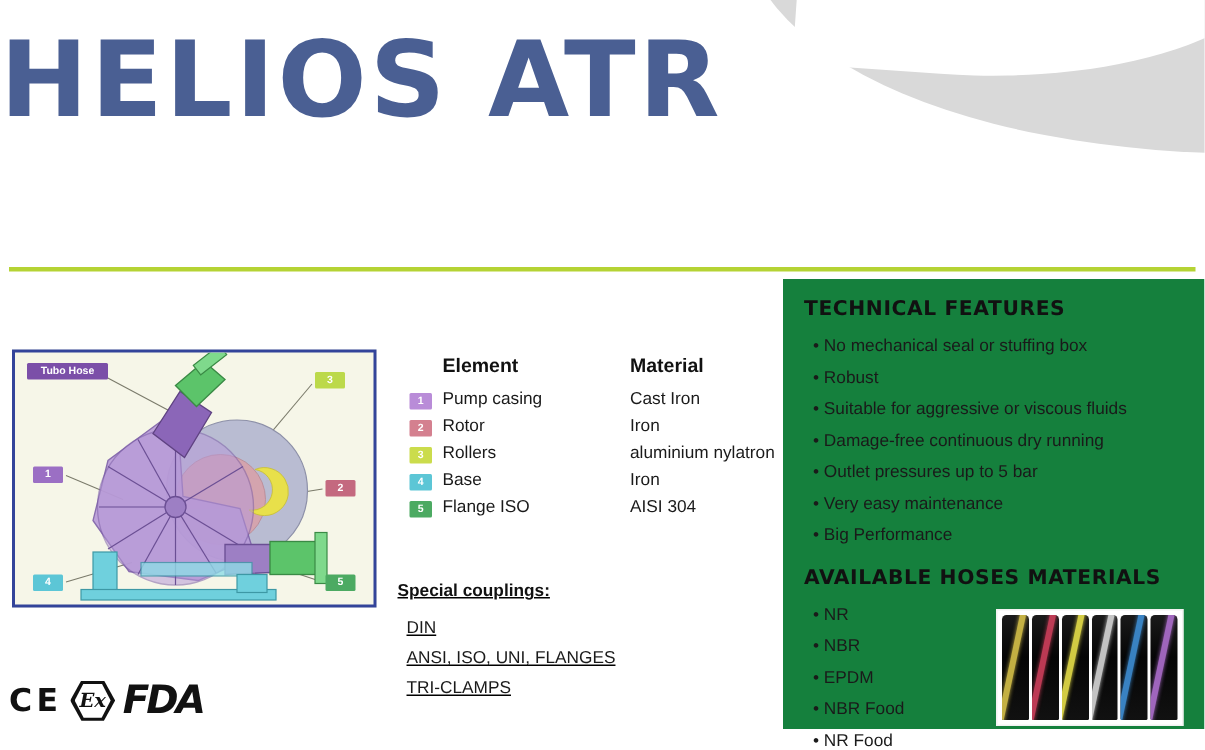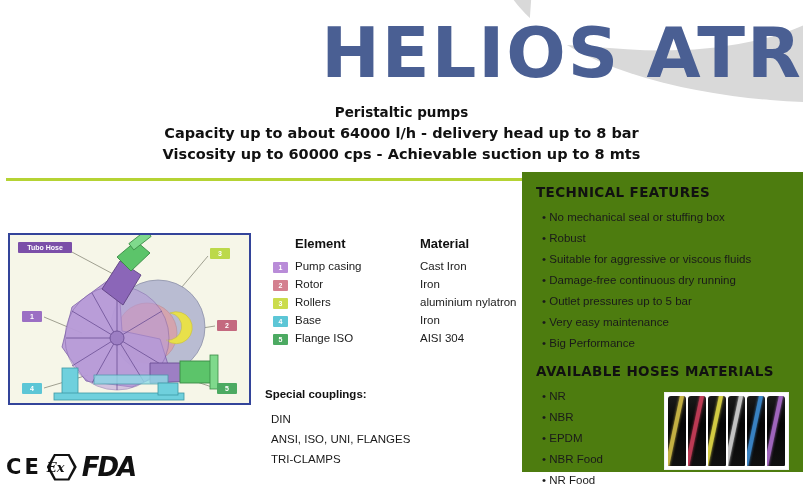--- a/index.html
+++ b/index.html
@@ -31,21 +31,21 @@
     width: 330px; height: 150px;
     background: #ffffff;
     border-radius: 0 0 70% 0;
     transform: rotate(4deg);
     z-index: 1;
   }
 
   
   .header { position: relative; z-index: 3; }
   .main-title {
-    text-align: right;
+    text-align: left;
     font-size: 70px;
     line-height: 78px;
     font-weight: bold;
     letter-spacing: 2px;
     color: #4a5f93;
     padding-top: 14px;
     font-family: "DejaVu Sans", sans-serif;
   }
   .subtitle-block {
     text-align: center;
@@ -130,39 +130,40 @@
     font-weight: bold;
     border-radius: 1px;
   }
 
   
   .couplings {
     position: absolute;
     left: 265px; top: 388px;
     z-index: 3;
     font-family: "Liberation Sans", sans-serif;
+    text-decoration: underline;
   }
   .couplings .ctitle {
     font-size: 11.5px; font-weight: bold; color: #111; margin-bottom: 9px;
   }
   .couplings .citem {
     font-size: 11.5px; color: #1a1a1a; line-height: 20px; padding-left: 6px;
   }
 
   
   .certs {
     position: absolute;
     left: 6px; top: 452px;
     display: flex; align-items: center; gap: 5px;
     z-index: 3;
   }
   .ce-mark { font-family: "DejaVu Sans", sans-serif; font-size: 21px; font-weight: bold; color: #111; letter-spacing: 3px; }
   .ex-mark {
     width: 30px; height: 27px; position: relative;
-    display:flex; align-items:center; justify-content:flex-start;
+    display:flex; align-items:center; justify-content:center;
   }
   .ex-hex {
     position:absolute; inset:0;
     background:#111;
     clip-path: polygon(25% 0%, 75% 0%, 100% 50%, 75% 100%, 25% 100%, 0% 50%);
   }
   .ex-hex-in {
     position:absolute; top:2px; left:3px; right:3px; bottom:2px;
     background:#fff;
     clip-path: polygon(25% 0%, 75% 0%, 100% 50%, 75% 100%, 25% 100%, 0% 50%);
@@ -170,23 +171,23 @@
   .ex-txt { position:relative; font-size:13px; font-weight:bold; font-family:"DejaVu Serif", serif; color:#111; font-style:italic; }
   .fda-mark {
     font-family: "DejaVu Sans", sans-serif;
     font-size: 26px; font-weight: bold; font-style: italic;
     color: #111; letter-spacing: -2px;
   }
 
   
   .tech-panel {
     position: absolute;
-    left: 522px; top: 172px;
+    left: 522px; top: 186px;
     width: 281px; height: 300px;
-    background: #4d7c0f;
+    background: #15803d;
     z-index: 3;
     padding: 12px 14px 0 14px;
     font-family: "Liberation Sans", sans-serif;
   }
   .panel-h {
     font-size: 13.5px;
     font-weight: bold;
     color: #111;
     letter-spacing: 0.4px;
     font-family: "DejaVu Sans", sans-serif;
@@ -233,25 +234,20 @@
 </head>
 <body>
 
 <div id="page">
 
   <div class="swoosh"></div>
   <div class="swoosh2"></div>
 
   <div class="header">
     <div class="main-title">HELIOS ATR</div>
-    <div class="subtitle-block">
-      <div class="sub-line1">Peristaltic pumps</div>
-      <div class="sub-line2">Capacity up to about 64000 l/h - delivery head up to 8 bar</div>
-      <div class="sub-line3">Viscosity up to 60000 cps - Achievable suction up to 8 mts</div>
-    </div>
   </div>
   <div class="green-rule"></div>
 
   <div class="diagram-frame">
     <svg width="239" height="168" viewBox="0 0 239 168">
 
       <g stroke="#7a7a6a" stroke-width="0.7" fill="none">
         <line x1="60" y1="16" x2="105" y2="40"></line>
         <line x1="34" y1="82" x2="72" y2="98"></line>
         <line x1="34" y1="153" x2="78" y2="140"></line>

